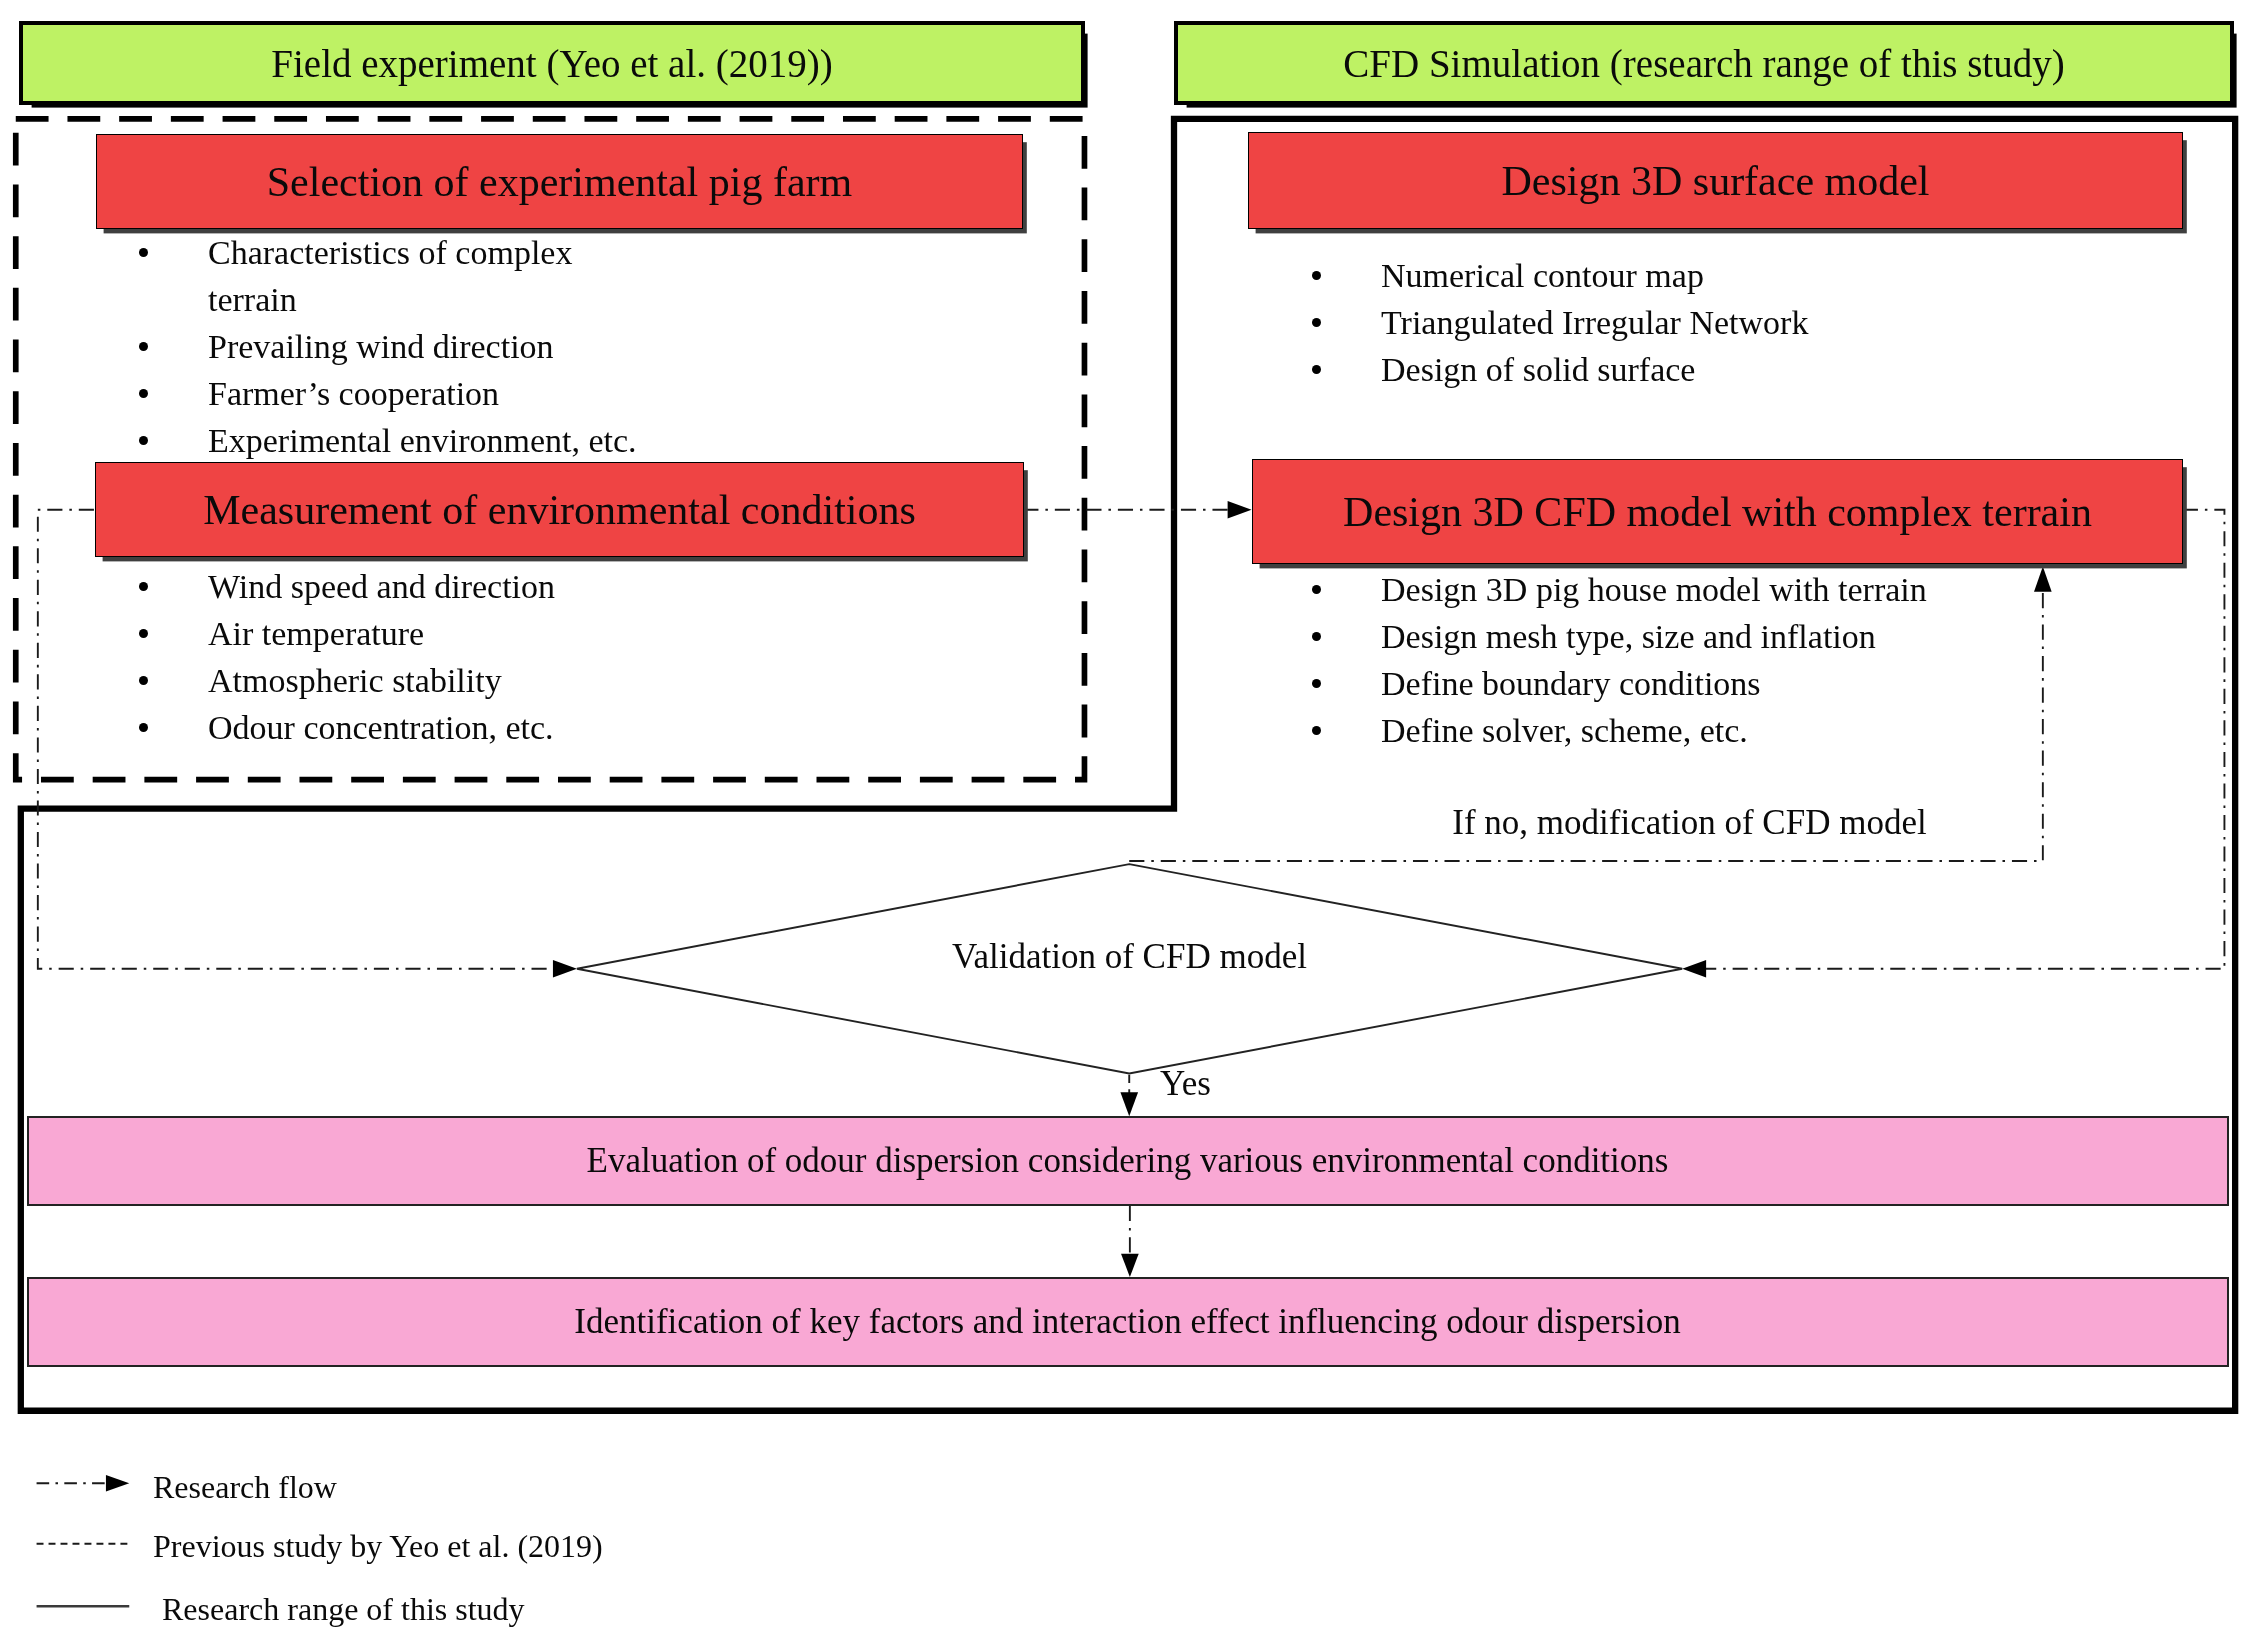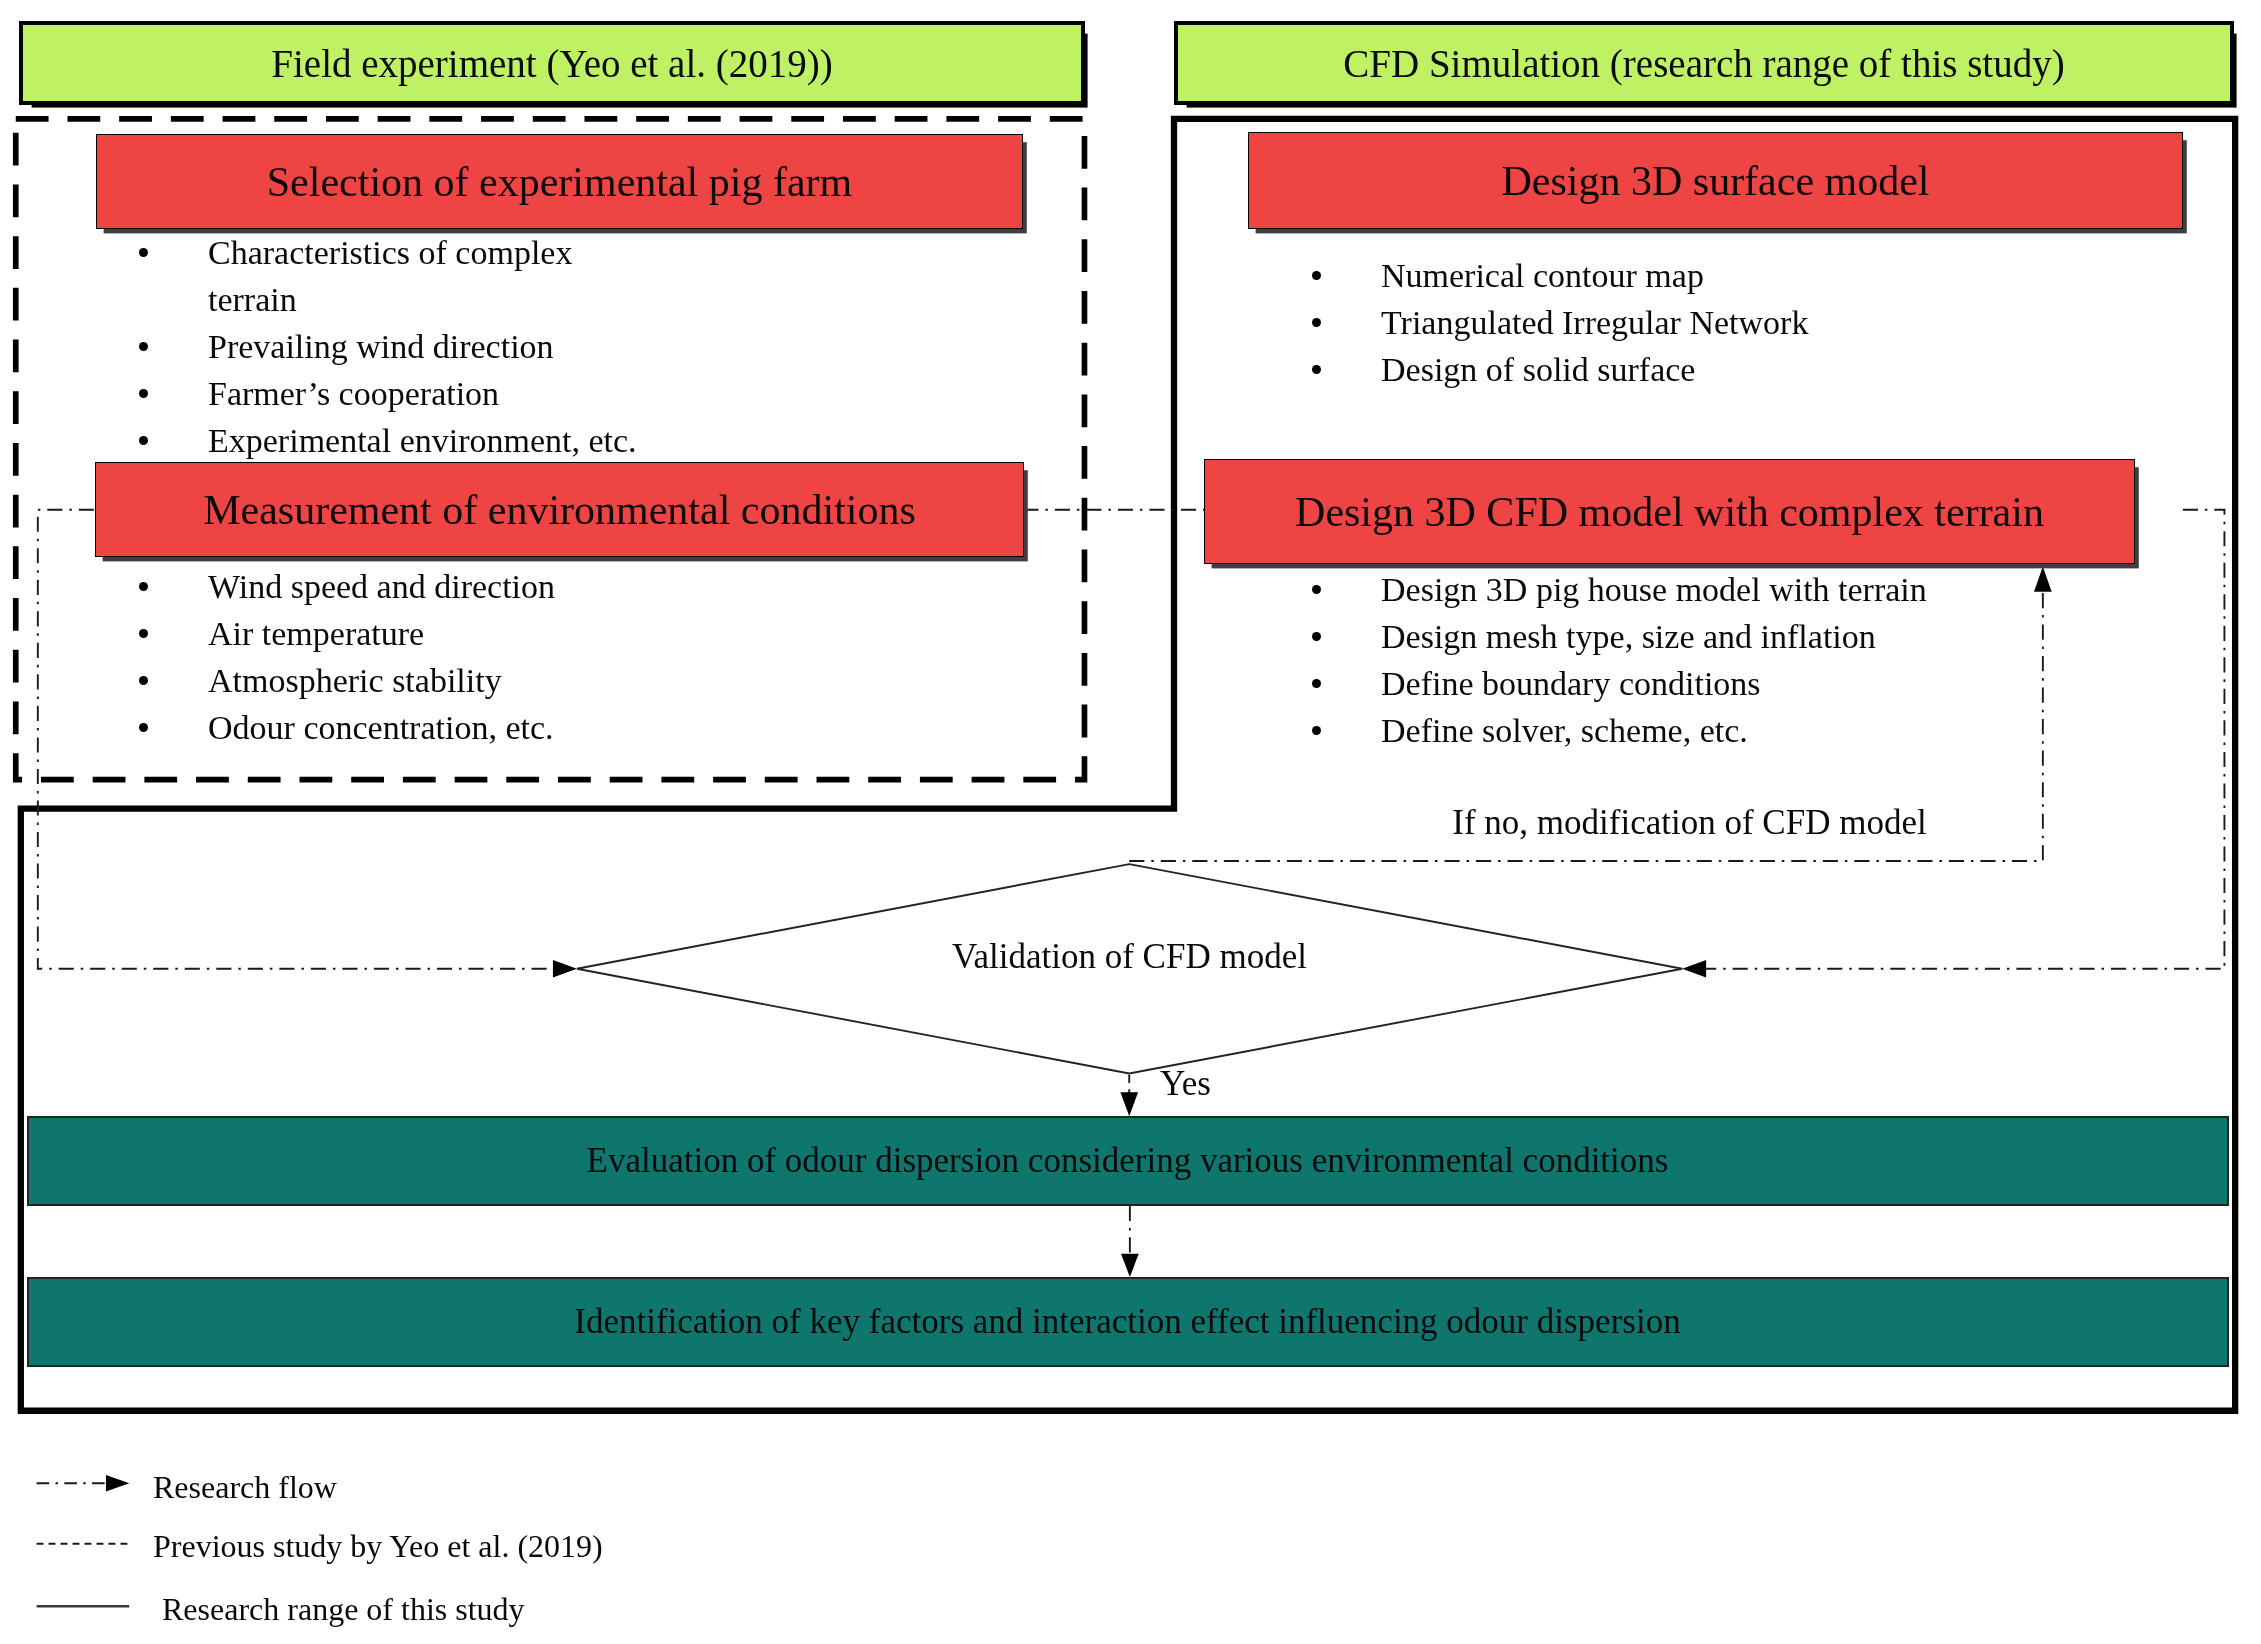--- a/index.html
+++ b/index.html
@@ -11,21 +11,21 @@
   .abs{position:absolute;box-sizing:border-box;}
   .titlebox{
     border:4.4px solid #000;background:#bef264;display:flex;align-items:center;justify-content:center;
     font-size:39px;white-space:nowrap;box-shadow:7.6px 7.6px 0 -5px #000;
   }
   .innerbox{
     border:1.9px solid #000;background:#ef4444;display:flex;align-items:center;justify-content:center;
     font-size:42px;white-space:nowrap;box-shadow:5.7px 6.3px 0 -1.9px #3f3f3f;
   }
   .widebox{
-    border:2.5px solid #232323;background:#0f766e;display:flex;align-items:center;justify-content:center;
+    border:2.5px solid #232323;background:#f9a8d4;display:flex;align-items:center;justify-content:center;
     font-size:35px;white-space:nowrap;
   }
   .floatlabel{font-size:35px;white-space:nowrap;display:flex;align-items:flex-end;}
   .centerlabel{justify-content:center;text-align:center;}
   .legendlabel{font-size:32px;white-space:nowrap;display:flex;align-items:center;}
   .li-row{display:flex;align-items:center;height:47px;}
   .li-bullet{flex:0 0 82px;width:82px;display:flex;align-items:center;padding-left:12.6px;box-sizing:border-box;}
   .li-bullet::before{content:"";width:9.5px;height:9.5px;border-radius:50%;background:#000;}
   .li-bullet.hidden::before{background:transparent;}
   .li-text{font-size:34px;white-space:nowrap;}
@@ -133,21 +133,21 @@
       <div class="li-row">
         <span class="li-bullet"></span>
         <span class="li-text">Triangulated Irregular Network</span>
       </div>
       <div class="li-row">
         <span class="li-bullet"></span>
         <span class="li-text">Design of solid surface</span>
       </div>
     </div>
 
-  <div class="abs innerbox" style="left:1204px;top:459px;width:931px;height:105px;font-family:Liberation Serif, serif;">
+  <div class="abs innerbox" style="left:1252px;top:459px;width:931px;height:105px;font-family:Liberation Serif, serif;">
     <span>Design 3D CFD model with complex terrain</span>
   </div>
   <div class="abs" style="left:1299px;top:566px;width:927px;">
       <div class="li-row">
         <span class="li-bullet"></span>
         <span class="li-text">Design 3D pig house model with terrain</span>
       </div>
       <div class="li-row">
         <span class="li-bullet"></span>
         <span class="li-text">Design mesh type, size and inflation</span>

